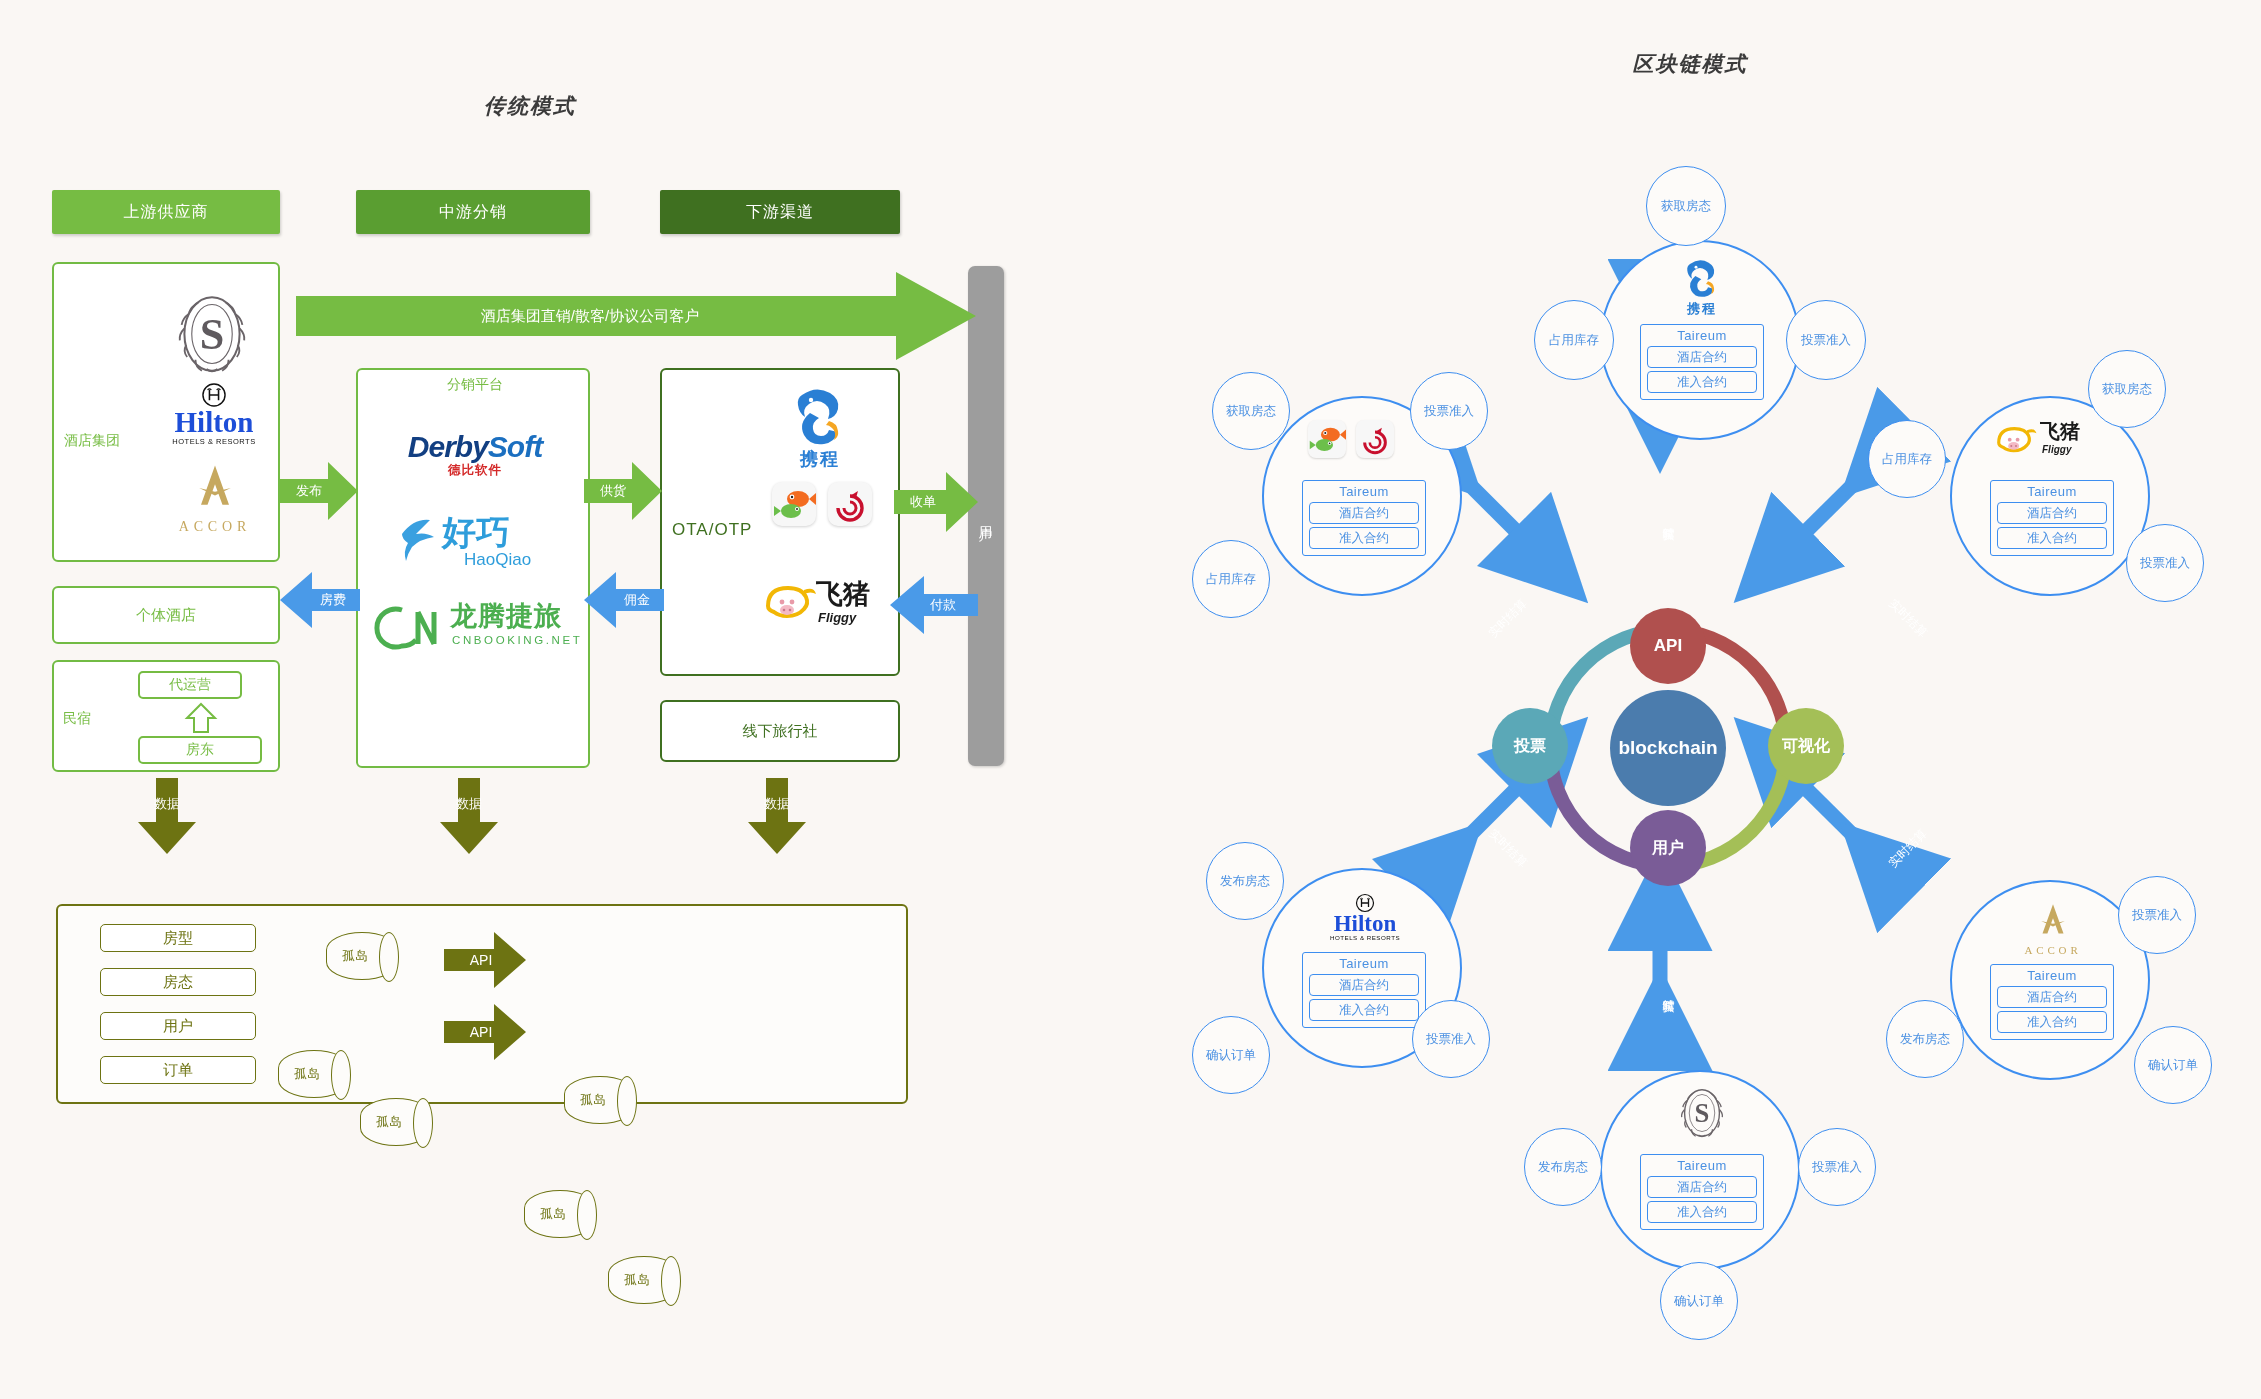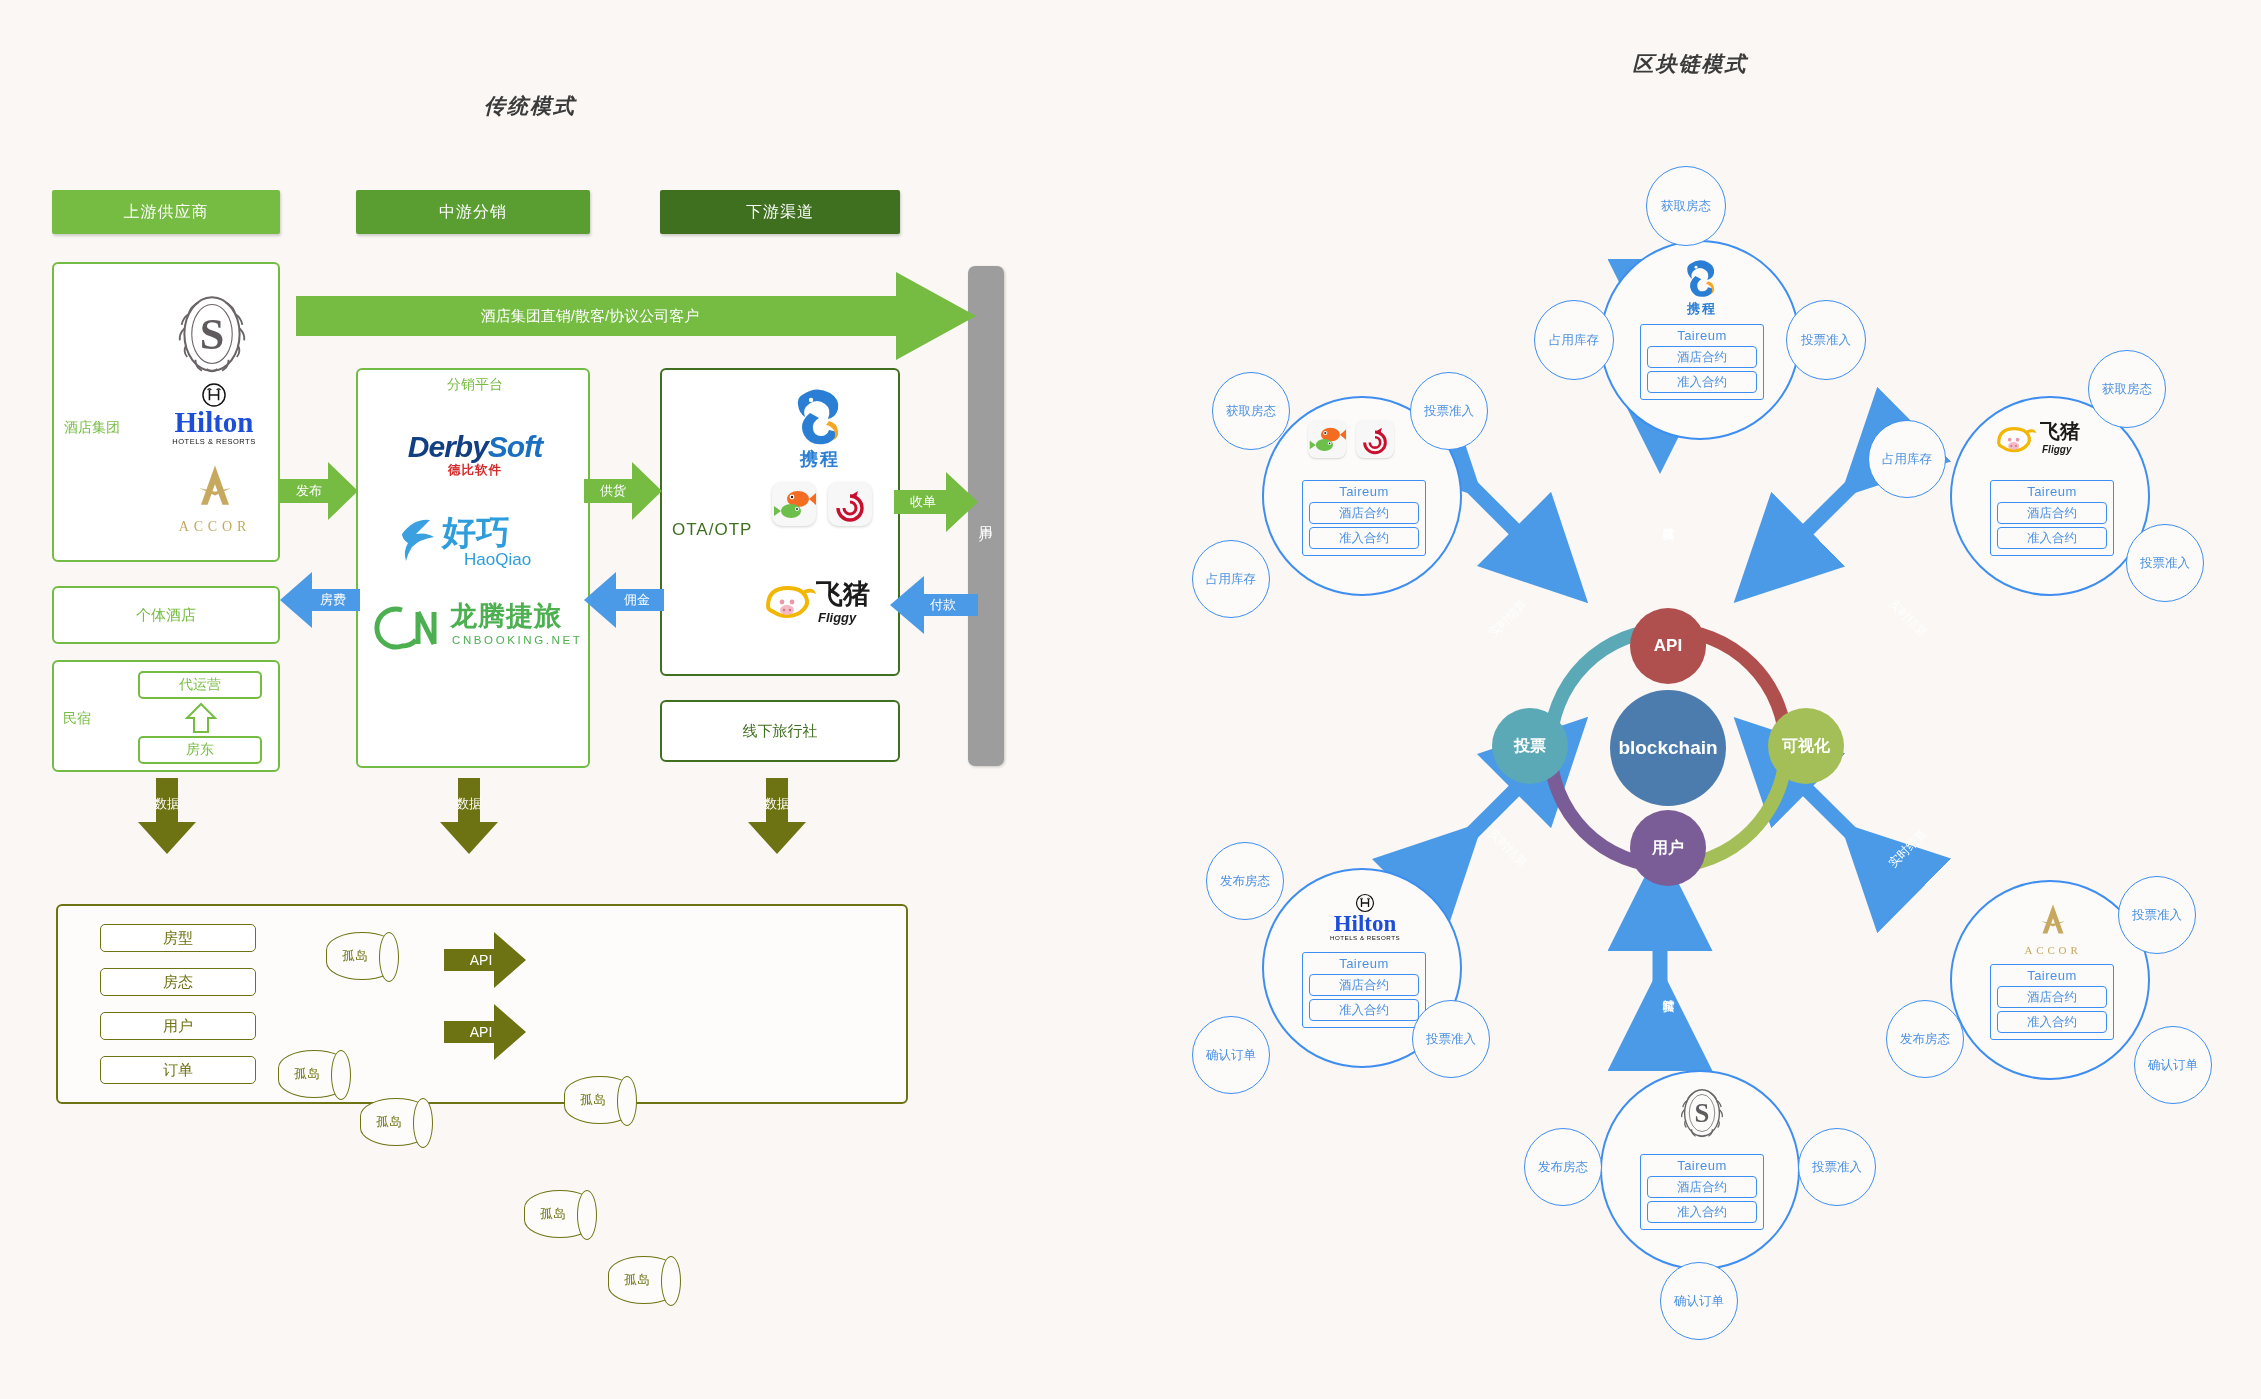--- a/index.html
+++ b/index.html
@@ -72,21 +72,21 @@
 <div class="root">
 
   <div class="abs panel-title ctr" style="left:440px;top:92px;width:180px;">传统模式</div>
   <div class="abs panel-title ctr" style="left:1580px;top:50px;width:220px;">区块链模式</div>
 
   <div class="abs hdr-band hdr-up ctr" style="left:52px;top:190px;width:228px;height:44px;">上游供应商</div>
   <div class="abs hdr-band hdr-mid ctr" style="left:356px;top:190px;width:234px;height:44px;">中游分销</div>
   <div class="abs hdr-band hdr-down ctr" style="left:660px;top:190px;width:240px;height:44px;">下游渠道</div>
 
   <div class="abs obox" style="left:52px;top:262px;width:228px;height:300px;">
-    <div class="abs glabel" style="left:10px;top:155px;">酒店集团</div>
+    <div class="abs glabel" style="left:10px;top:168px;">酒店集团</div>
 
     <div class="abs logo" style="left:110px;top:22px;width:96px;height:96px;">
       <svg width="92" height="92" viewBox="0 0 100 100">
         <ellipse cx="50" cy="50" rx="30" ry="40" fill="none" stroke="#6a6468" stroke-width="2.2"></ellipse>
         <ellipse cx="50" cy="50" rx="22" ry="32" fill="none" stroke="#6a6468" stroke-width="1.2"></ellipse>
         <g stroke="#6a6468" stroke-width="2" fill="none">
           <path d="M35 16 q-8 4 -10 11"></path>
             <path d="M65 16 q8 4 10 11"></path>
           <path d="M25 28 q-7 5 -8 12"></path>
             <path d="M75 28 q7 5 8 12"></path>
@@ -120,21 +120,21 @@
       <div class="accor-t" style="font-size:14px;margin-top:3px;">ACCOR</div>
     </div>
   </div>
 
   <div class="abs obox ctr" style="left:52px;top:586px;width:228px;height:58px;">
     <span class="glabel" style="font-size:15px;">个体酒店</span>
   </div>
 
   <div class="abs obox" style="left:52px;top:660px;width:228px;height:112px;">
     <div class="abs glabel" style="left:9px;top:48px;">民宿</div>
-    <div class="abs pill ctr" style="left:84px;top:9px;width:124px;height:28px;">代运营</div>
+    <div class="abs pill ctr" style="left:84px;top:9px;width:104px;height:28px;">代运营</div>
     <svg class="abs" style="left:130px;top:40px;" width="34" height="32" viewBox="0 0 34 32">
       <path d="M17 2 L31 16 H24 V30 H10 V16 H3 Z" fill="none" stroke="#76bc43" stroke-width="2"></path>
     </svg>
     <div class="abs pill ctr" style="left:84px;top:74px;width:124px;height:28px;">房东</div>
   </div>
 
   <div class="abs obox" style="left:356px;top:368px;width:234px;height:400px;">
     <div class="abs glabel ctr" style="left:0;top:6px;width:234px;">分销平台</div>
 
     <div class="abs logo" style="left:34px;top:52px;width:166px;height:64px;">

